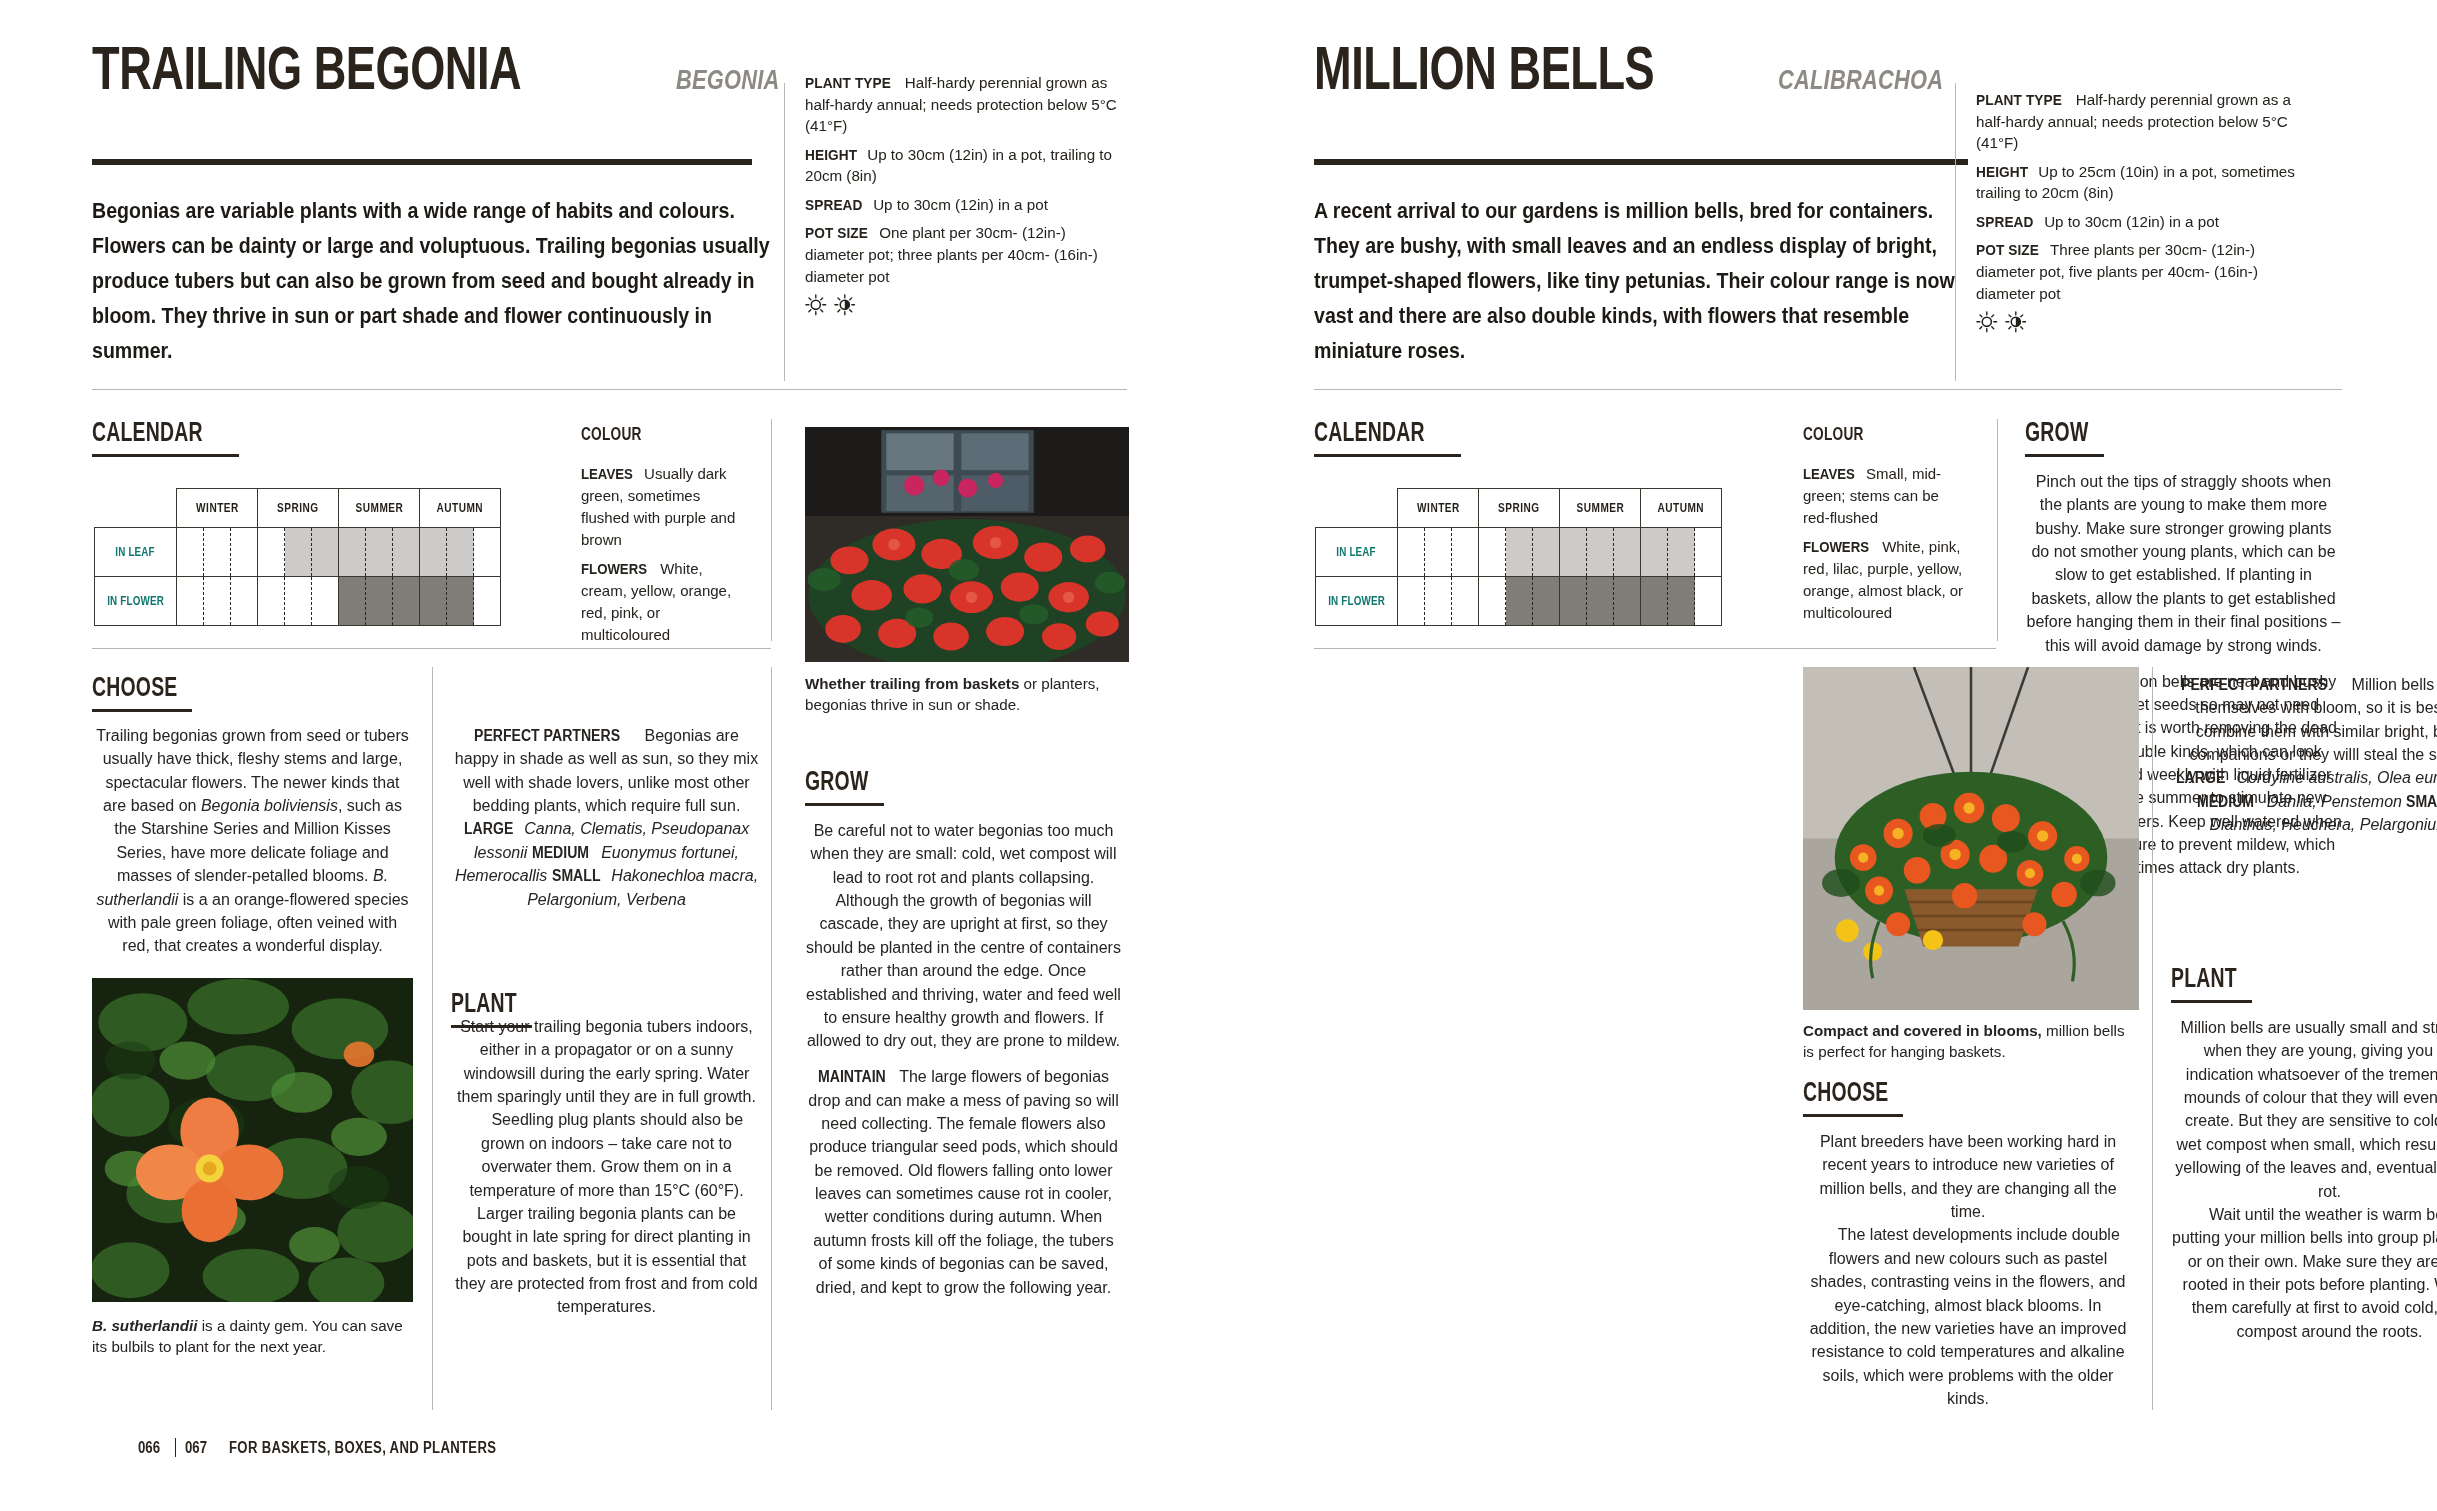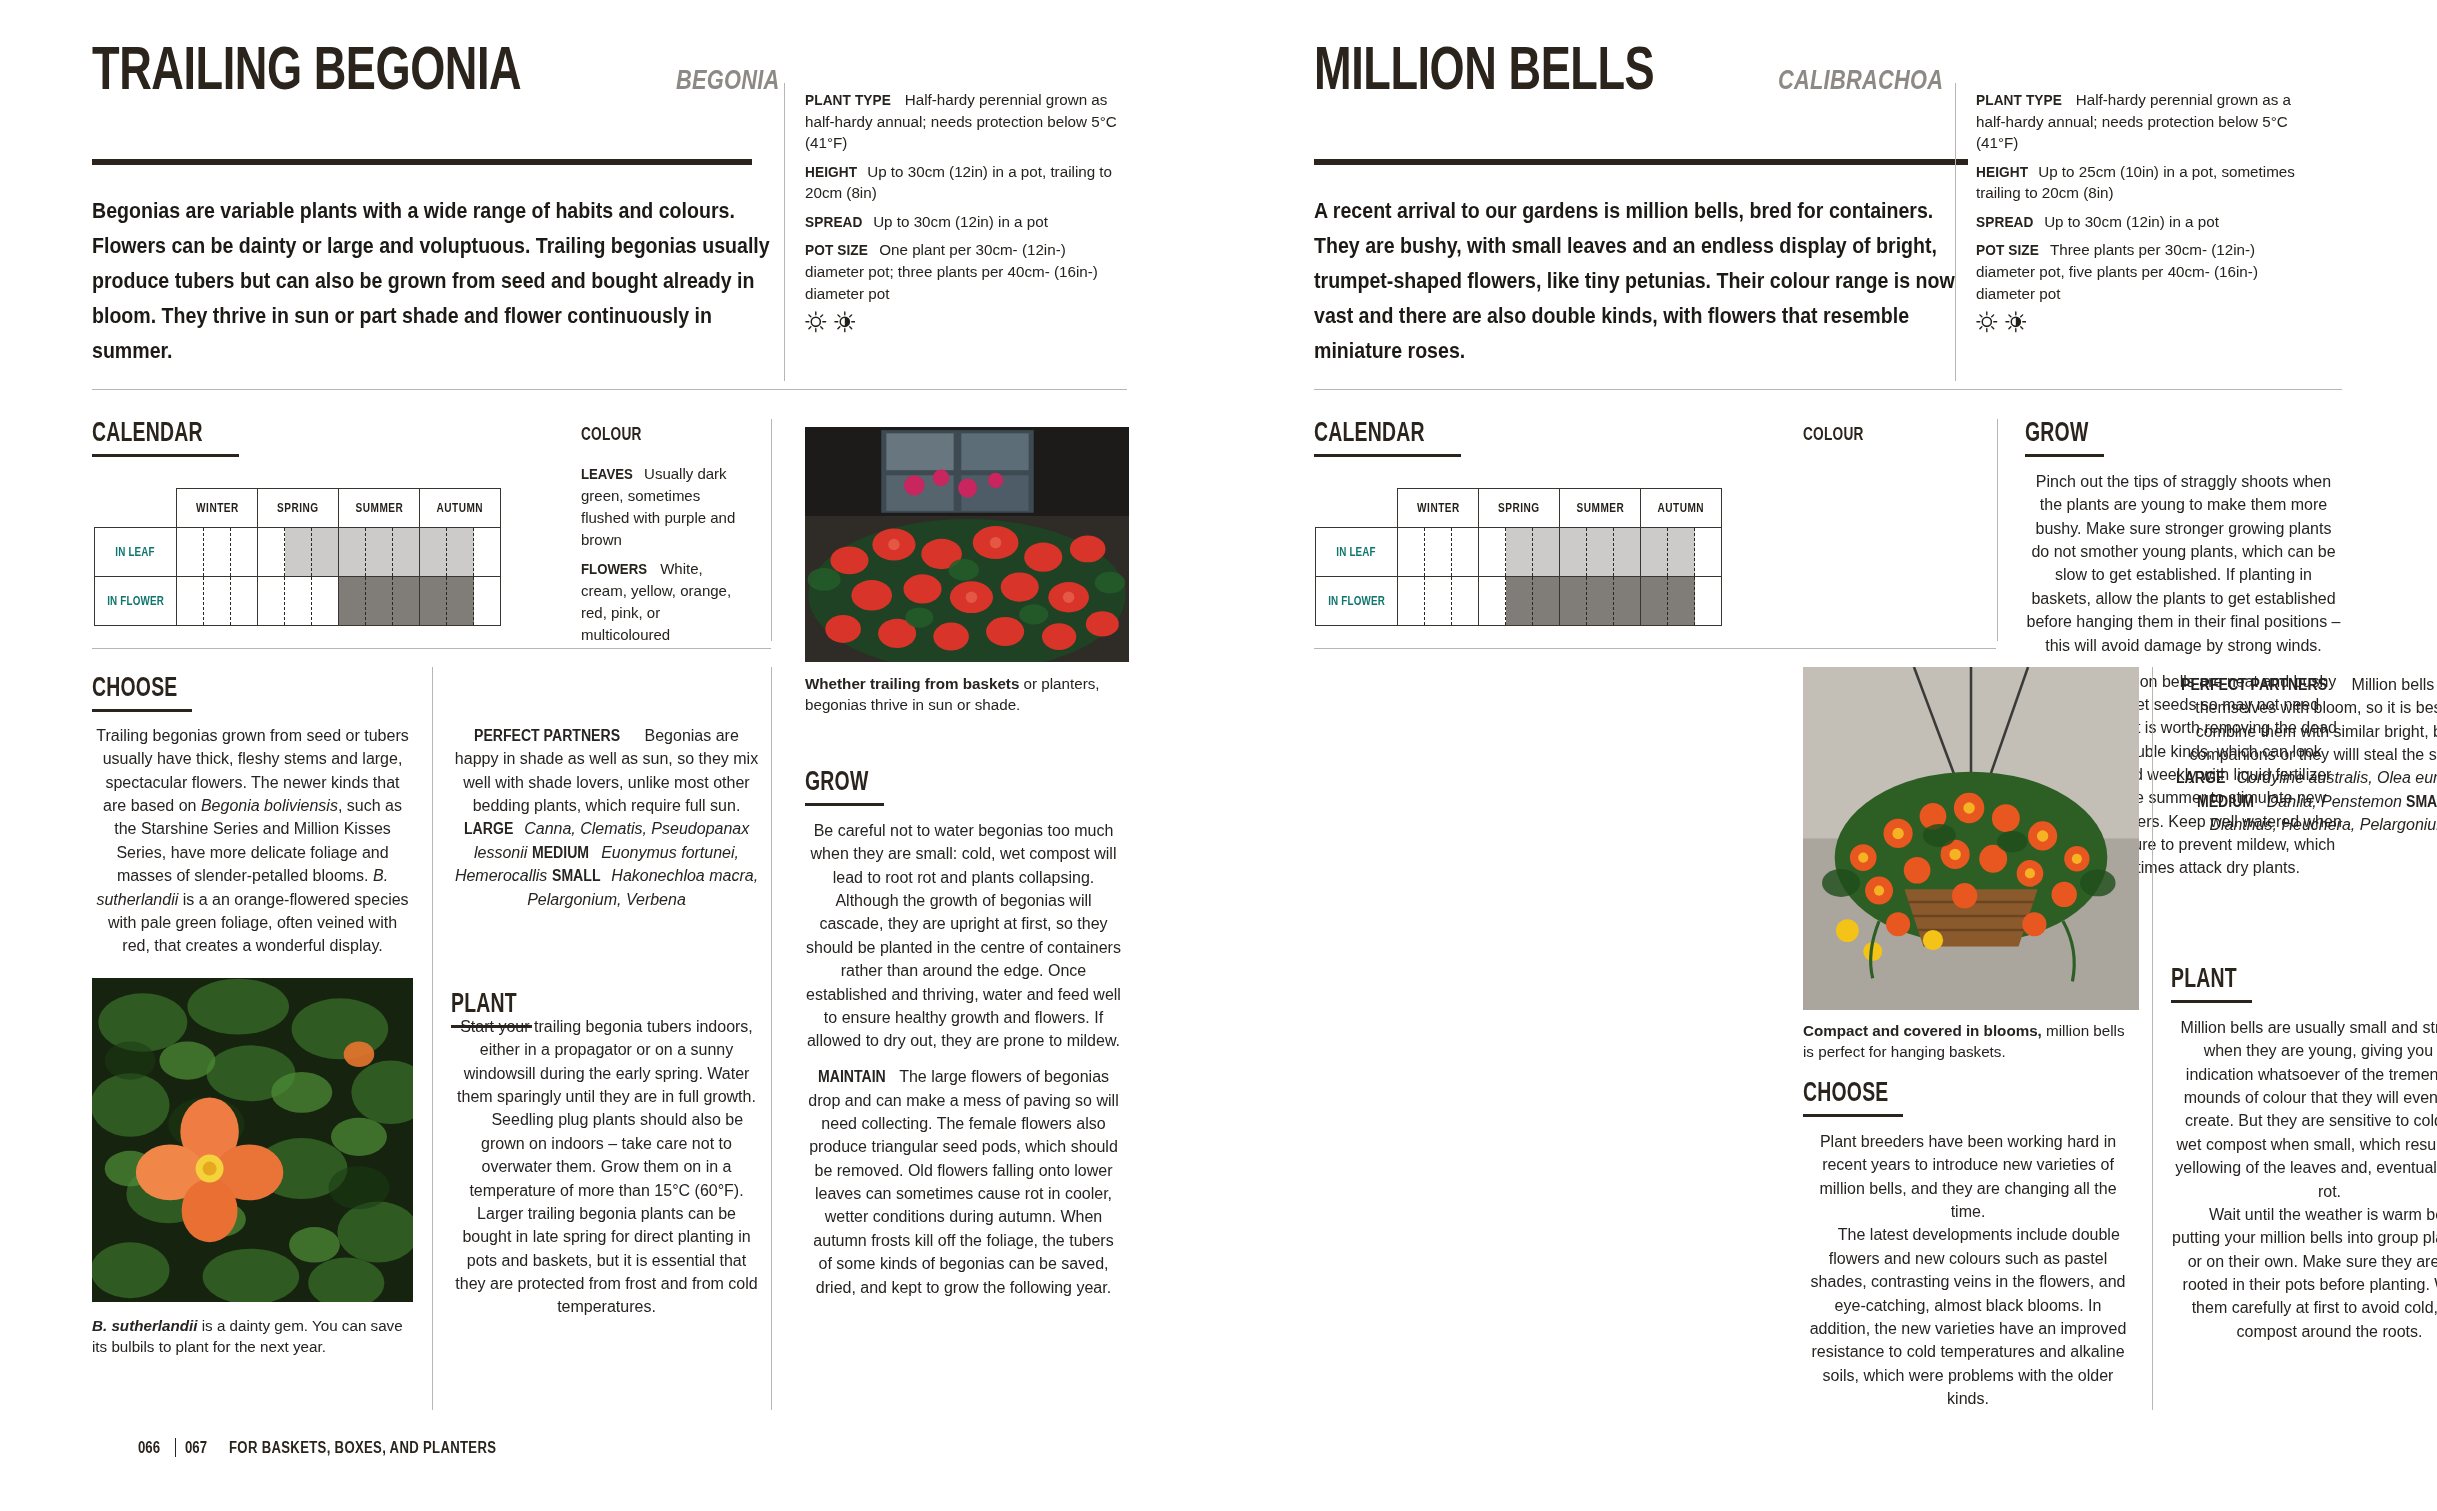--- a/index.html
+++ b/index.html
@@ -144,21 +144,21 @@
     <div class="masthead" style="left:92px;top:38px;">
       <div class="title">TRAILING BEGONIA</div>
       <div class="genus">BEGONIA</div>
     </div>
     <div class="rule-heavy" style="left:92px;top:159px;width:660px;"></div>
 
     <div class="intro" style="left:92px;top:194px;width:806px;">Begonias are variable plants with a wide range of habits and colours. Flowers can be dainty or large and voluptuous. Trailing begonias usually produce tubers but can also be grown from seed and bought already in bloom. They thrive in sun or part shade and flower continuously in summer.</div>
 
     <div class="vrule" style="left:784px;top:83px;height:298px;"></div>
 
-    <div class="factbox" style="left:805px;top:89px;width:324px;">
+    <div class="factbox" style="left:805px;top:72px;width:324px;">
       <p><b>PLANT TYPE</b>
          <span>Half-hardy perennial grown as half-hardy annual; needs protection below 5°C (41°F)</span></p>
       <p><b>HEIGHT</b>
          <span>Up to 30cm (12in) in a pot, trailing to 20cm (8in)</span></p>
       <p><b>SPREAD</b>
          <span>Up to 30cm (12in) in a pot</span></p>
       <p><b>POT SIZE</b>
          <span>One plant per 30cm- (12in-) diameter pot; three plants per 40cm- (16in-) diameter pot</span></p>
       <div class="sunrow">
         <svg width="21.6" height="21.6" viewBox="0 0 34 34">
@@ -503,20 +503,26 @@
           <td class="mcell fill-flower"></td>
           <td class="mcell last"></td>
         </tr>
       </tbody>
         </table>
     </div>
 
     <div class="sec" style="left:584px;top:424px;">
       <div class="sec-h" style="font-size:19px;">COLOUR</div>
     </div>
+    <div class="colour" style="left:584px;top:463px;width:165px;">
+      <p><b>LEAVES</b>
+         <span>Small, mid-green; stems can be red-flushed</span></p>
+      <p><b>FLOWERS</b>
+         <span>White, pink, red, lilac, purple, yellow, orange, almost black, or multicoloured</span></p>
+    </div>
 
     <div class="vrule" style="left:778px;top:419px;height:222px;"></div>
 
     <div class="sec" style="left:806px;top:419px;">
       <div class="sec-h">GROW</div>
       <div class="sec-u" style="width:79px;"></div>
     </div>
     <div class="body" style="left:806px;top:470px;width:317px;">
       <p>Pinch out the tips of straggly shoots when the plants are young to make them more bushy. Make sure stronger growing plants do not smother young plants, which can be slow to get established. If planting in baskets, allow the plants to get established before hanging them in their final positions – this will avoid damage by strong winds.</p>
       <p><b>MAINTAIN</b> <span>Million bells are neat and bushy and do not set seeds so may not need deadheading. It is worth removing the dead flowers of double kinds, which can look unsightly. Feed weekly with liquid fertilizer throughout the summer to stimulate new growth and flowers. Keep well watered when plants are mature to prevent mildew, which can sometimes attack dry plants.</span></p>

